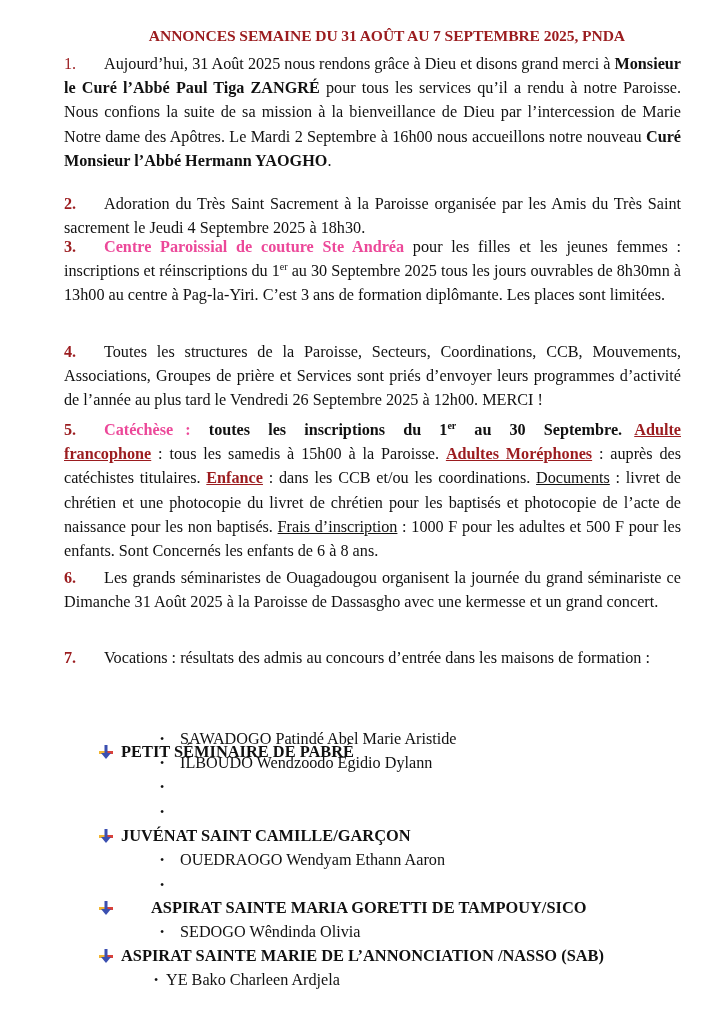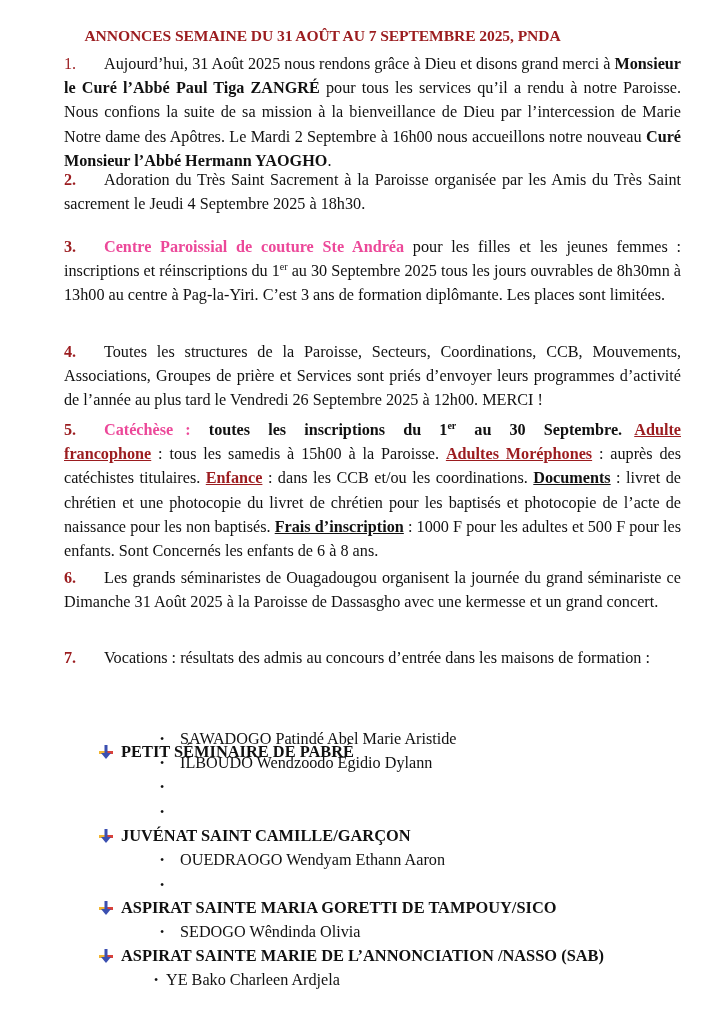--- a/index.html
+++ b/index.html
@@ -6,33 +6,33 @@
     html, body { width: 720px; height: 1018px; background: #ffffff; overflow: hidden; }
     body {
       font-family: "Liberation Serif", "DejaVu Serif", serif;
       color: #111111;
       font-size: 16.2px;
       line-height: 24.2px;
       position: relative;
     }
     .title {
       position: absolute; left: 0; top: 24px; width: 625px;
-      text-align: center; font-weight: bold; color: #9b1c1f;
+      text-align: right; font-weight: bold; color: #9b1c1f;
       font-size: 15.6px; letter-spacing: -0.1px; padding-left: 20px;
     }
     .para {
       position: absolute; left: 64px; width: 617px;
       text-align: justify;
     }
     .num { color: #9b1c1f; display: inline-block; width: 40px; }
     .num.bold { font-weight: bold; }
     .red-bold { color: #ec4899; font-weight: bold; }
     .red-bold-u { color: #9b1c1f; font-weight: bold; text-decoration: underline; }
     .bold { font-weight: bold; }
-    .bold-u { font-weight: bold; text-decoration: underline; }
+    .bold-u { font-weight: normal; text-decoration: underline; }
     sup { font-size: 10px; line-height: 0; vertical-align: 6px; }
     .tight { word-spacing: 6px; }
     .section-head {
       position: absolute; left: 99px; font-weight: bold;
       font-size: 16.4px; display: flex; align-items: center; white-space: nowrap;
     }
     .arrow-icon { display: inline-block; width: 14px; height: 16px; position: relative; margin-right: 8px; }
     .arrow-icon svg { width: 14px; height: 16px; display: block; }
     .item {
       position: absolute; left: 160px; white-space: nowrap; display: flex; align-items: center;
@@ -43,21 +43,21 @@
   </style>
 </head>
 <body>
 
 <div class="title">ANNONCES SEMAINE DU 31 AOÛT AU 7 SEPTEMBRE 2025, PNDA</div>
 
 <div class="para" style="top:52px;">
   <span class="num">1.</span><span>Aujourd’hui, 31 Août 2025 nous rendons grâce à Dieu et disons grand merci à </span><span class="bold">Monsieur le Curé l’Abbé Paul Tiga ZANGRÉ</span><span> pour tous les services qu’il a rendu à notre Paroisse. Nous confions la suite de sa mission à la bienveillance de Dieu par l’intercession de Marie Notre dame des Apôtres. Le Mardi 2 Septembre à 16h00 nous accueillons notre nouveau </span><span class="bold">Curé Monsieur l’Abbé Hermann YAOGHO</span><span>.</span>
 </div>
 
-<div class="para" style="top:168px;">
+<div class="para" style="top:192px;">
   <span class="num bold">2.</span><span>Adoration du Très Saint Sacrement à la Paroisse organisée par les Amis du Très Saint sacrement le Jeudi 4 Septembre 2025 à 18h30.</span>
 </div>
 
 <div class="para" style="top:235px;">
   <span class="num bold">3.</span><span class="red-bold">Centre Paroissial de couture Ste Andréa</span><span> pour les filles et les jeunes femmes : inscriptions et réinscriptions du 1</span><sup>er</sup><span> au 30 Septembre 2025 tous les jours ouvrables de 8h30mn à 13h00 au centre à Pag-la-Yiri. C’est 3 ans de formation diplômante. Les places sont limitées.</span>
 </div>
 
 <div class="para" style="top:340px;">
   <span class="num bold">4.</span><span>Toutes les structures de la Paroisse, Secteurs, Coordinations, CCB, Mouvements, Associations, Groupes de prière et Services sont priés d’envoyer leurs programmes d’activité de l’année au plus tard le Vendredi 26 Septembre 2025 à 12h00. MERCI !</span>
 </div>
@@ -112,21 +112,21 @@
   <span>JUVÉNAT SAINT CAMILLE/GARÇON</span>
 </div>
 <div class="item" style="top:848px;">
     <span class="bullet">•</span>
     <span>OUEDRAOGO Wendyam Ethann Aaron</span>
   </div>
 <div class="item" style="top:873px;">
     <span class="bullet">•</span>
   </div>
 
-<div class="section-head" style="top:896px;">
+<div class="section-head" style="top:896px;gap:30px;">
   <span class="arrow-icon">
     <svg viewBox="0 0 14 16">
         <rect x="0" y="7" width="6" height="3" fill="#f2b632"></rect>
         <rect x="8" y="7" width="6" height="3" fill="#d9413a"></rect>
         <rect x="5.5" y="1" width="3" height="10" fill="#3b4fb0"></rect>
         <polygon points="2,9 12,9 7,15" fill="#3b4fb0"></polygon>
       </svg>
   </span>
   <span>ASPIRAT SAINTE MARIA GORETTI DE TAMPOUY/SICO</span>
 </div>

